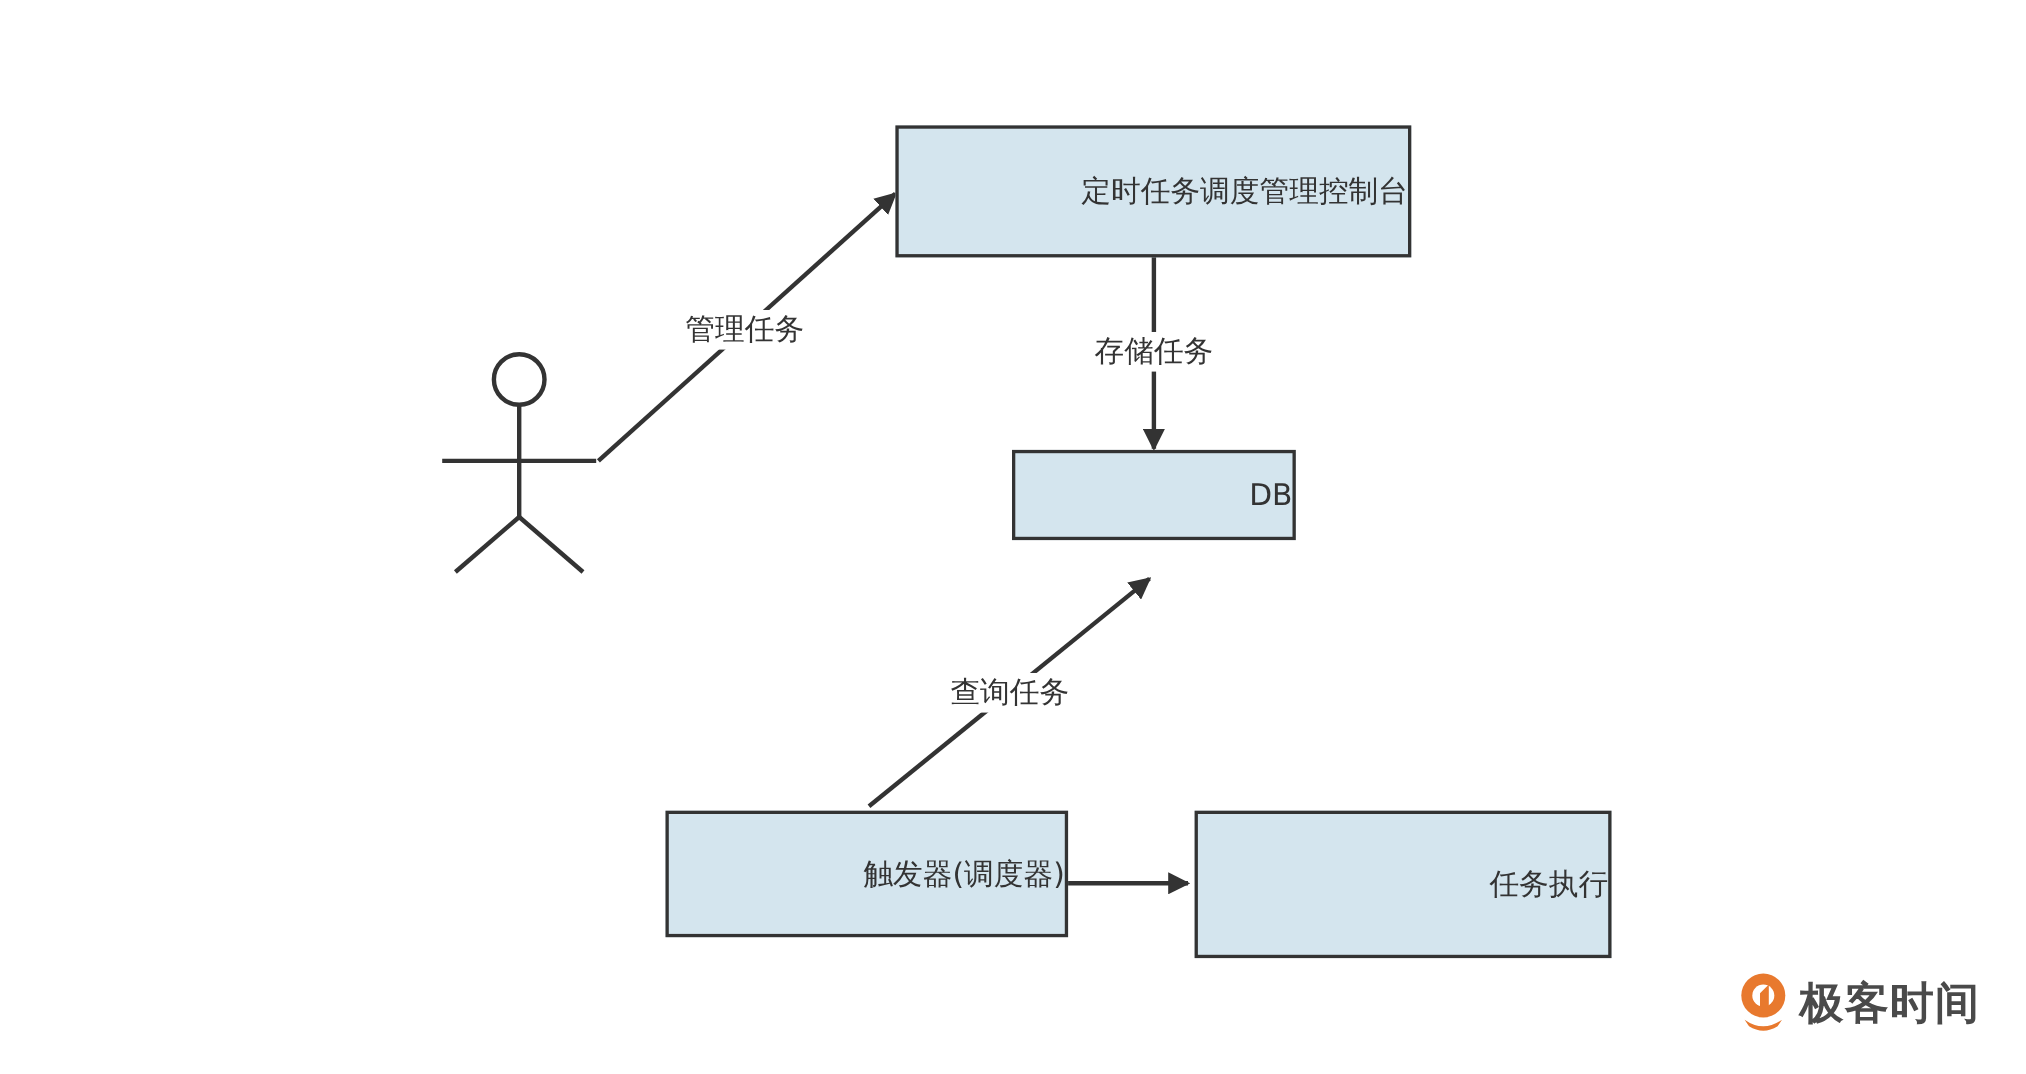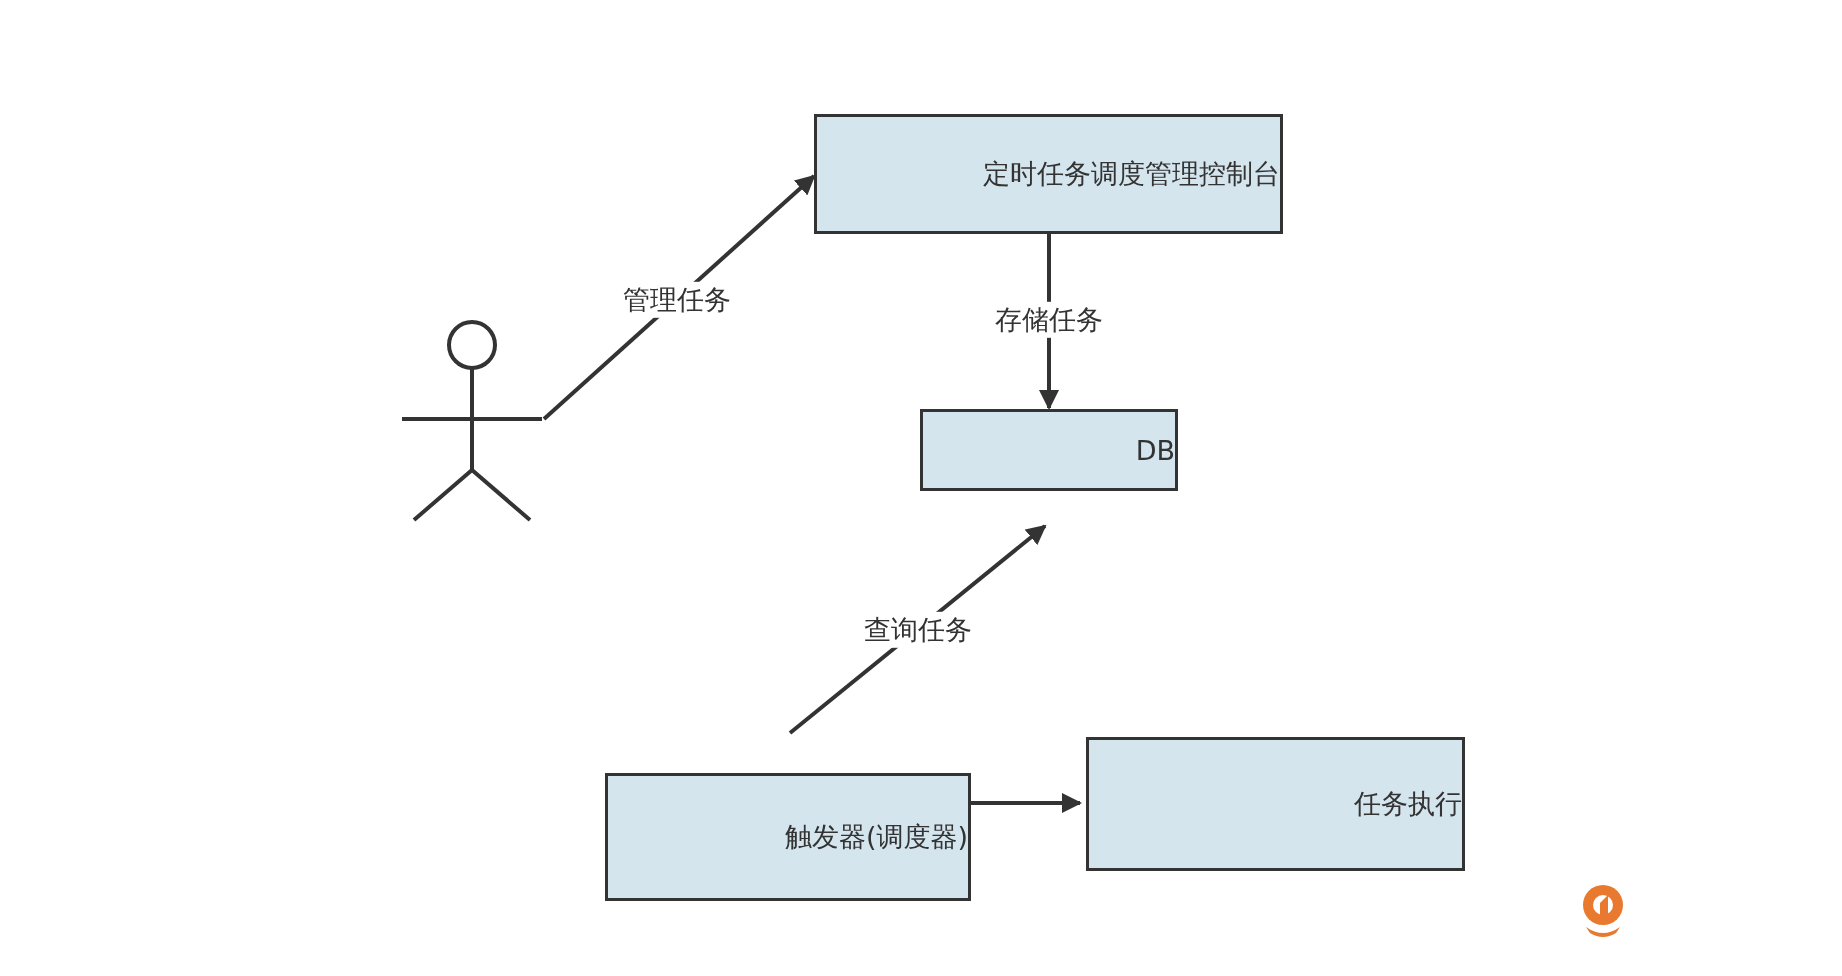--- a/index.html
+++ b/index.html
@@ -37,31 +37,32 @@
   <line x1="790" y1="733" x2="1045" y2="526" stroke="#333333" stroke-width="4" marker-end="url(#arrow)"></line>
   <line x1="968" y1="803" x2="1080" y2="803" stroke="#333333" stroke-width="4" marker-end="url(#arrow)"></line>
 </svg>
 
 <div class="node" style="left:814px; top:114px; width:469px; height:120px;">
   <span>定时任务调度管理控制台</span>
 </div>
 <div class="node" style="left:920px; top:409px; width:258px; height:82px;">
   <span>DB</span>
 </div>
-<div class="node" style="left:605px; top:737px; width:366px; height:128px;margin-top:36px;">
+<div class="node" style="left:605px; top:737px; width:366px; height:115px;">
   <span>触发器(调度器)</span>
 </div>
 <div class="node" style="left:1086px; top:737px; width:379px; height:134px;">
   <span>任务执行</span>
 </div>
 
 <div class="edge-label" style="left:677px; top:300px;">管理任务</div>
 <div class="edge-label" style="left:1049px; top:320px;">存储任务</div>
 <div class="edge-label" style="left:918px; top:617px;margin-top:13px;">查询任务</div>
 
 <div id="logo">
   <svg width="50" height="60" viewBox="0 0 50 60">
     <circle cx="25" cy="24" r="20" fill="#e8792e"></circle>
     <circle cx="25" cy="24" r="10" fill="#ffffff"></circle>
     <path d="M22,22 L30,14 L30,40 L22,40 z" fill="#e8792e"></path>
     <path d="M8,46 Q25,58 42,46 L38,52 Q25,60 12,52 z" fill="#e8792e"></path>
   </svg>
+  <span id="logo-text">极客时间</span>
 </div>
 
 </body></html>

